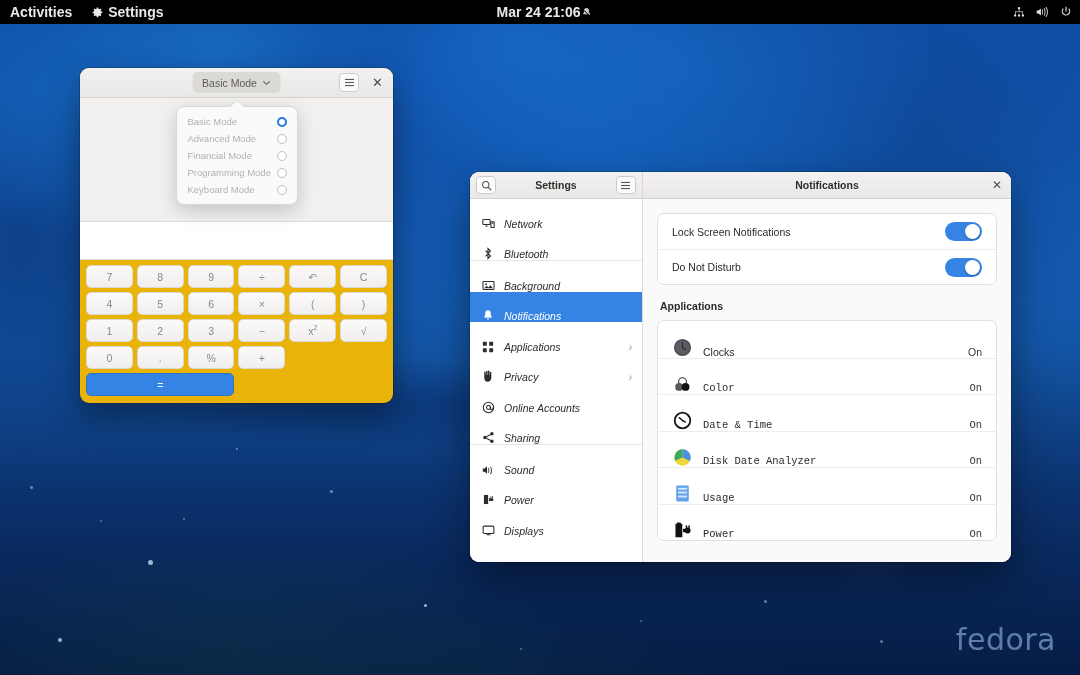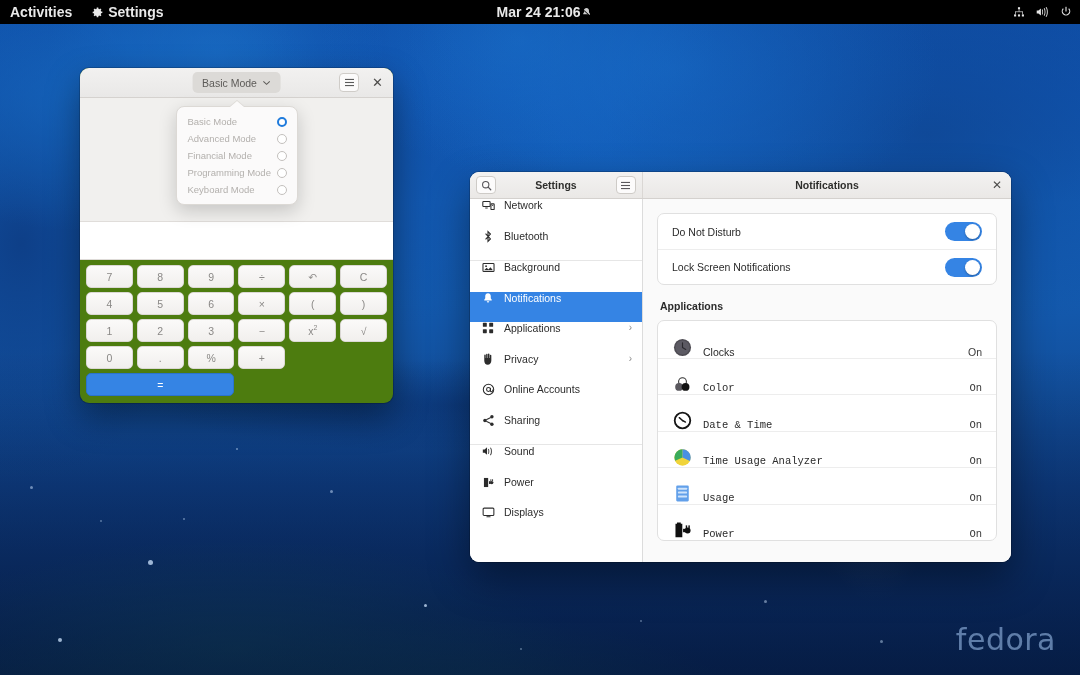--- a/index.html
+++ b/index.html
@@ -81,21 +81,21 @@
   #topbar .tb-center > * { pointer-events: auto; }
   #topbar .tb-right {
     position: absolute; right: 8px; height: 24px;
     display: flex; align-items: center; gap: 11px;
   }
   .tb-ico { display: inline-flex; align-items: center; justify-content: center; }
 
   
   #calc-window {
     position: absolute; left: 80px; top: 68px; width: 313px; height: 335px;
-    background: #4d7c0f; border-radius: 9px;
+    background: #eab308; border-radius: 9px;
     box-shadow: 0 0 0 1px rgba(0,0,0,.18), 0 14px 34px rgba(0,0,0,.40);
     z-index: 40; overflow: visible;
   }
   #calc-header {
     height: 30px; border-radius: 9px 9px 0 0;
     background: linear-gradient(180deg,#f2f1f0,#e9e8e7);
     border-bottom: 1px solid #d5d2cf;
     display: flex; align-items: center; position: relative;
   }
   #mode-button {
@@ -202,23 +202,23 @@
     color: #58565a; font-size: 10px;
   }
 
   #settings-body { flex: 1; display: flex; min-height: 0; }
 
   #sidebar {
     width: 173px; flex: none; background: #ffffff;
     border-right: 1px solid #dcdcdc; overflow: hidden;
   }
   .side-item {
-    display: flex; align-items: flex-start; gap: 9px;
+    display: flex; align-items: flex-end; gap: 9px;
     height: 30.5px; padding: 0 10px 0 11px;
-    font-size: 10.5px; color: #2c2c2c;
+    font-size: 10.5px; color: #2c2c2c; font-style: italic;
   }
   .side-item .s-ico {
     width: 14px; flex: none; display: flex; align-items: center;
     justify-content: center; color: #2c2c2c;
   }
   .side-item .s-label { flex: 1; }
   .side-item .s-chev { color: #8d8d8d; font-size: 10px; }
   .side-item.sel { background: #3584e4; color: #ffffff; }
   .side-item.sel .s-ico { color: #ffffff; }
   .side-sep { height: 1px; background: #e6e6e6; margin: 0; }
@@ -611,27 +611,27 @@
             </svg>
           </span>
           <span class="s-label">Displays</span>
         </div>
       </div>
 
     <div id="panel">
       <div class="card">
 
       <div class="sw-row">
-            <span>Do Not Disturb</span>
+            <span>Lock Screen Notifications</span>
             <span class="toggle">
               <span class="knob"></span>
             </span>
           </div>
           <div class="sw-row">
-            <span>Lock Screen Notifications</span>
+            <span>Do Not Disturb</span>
             <span class="toggle">
               <span class="knob"></span>
             </span>
           </div>
         </div>
       <div class="section-title">Applications</div>
       <div class="card">
 
       <div class="app-row">
             <span class="a-ico">
@@ -668,21 +668,21 @@
             <span class="a-state">On</span>
           </div>
           <div class="app-row">
             <span class="a-ico">
               <svg width="19" height="19" viewBox="0 0 20 20">
                 <circle cx="10" cy="10" r="8.6" fill="#f0d43a"></circle>
                 <path fill="#3aab5c" d="M10 10V1.4A8.6 8.6 0 0 0 2.3 13.4z"></path>
                 <path fill="#4a90e2" d="M10 10l7.8 3.6A8.6 8.6 0 0 0 10 1.4z"></path>
               </svg>
             </span>
-            <span class="a-name">Time Usage Analyzer</span>
+            <span class="a-name">Disk Date Analyzer</span>
             <span class="a-state">On</span>
           </div>
           <div class="app-row">
             <span class="a-ico">
               <svg width="19" height="19" viewBox="0 0 20 20">
                 <rect x="3.4" y="1.6" width="13.2" height="16.8" rx="1.2" fill="#62a0ea"></rect>
                 <rect x="5.2" y="4" width="9.6" height="2.1" rx=".5" fill="#cfe4fb"></rect>
                 <rect x="5.2" y="8" width="9.6" height="2.1" rx=".5" fill="#cfe4fb"></rect>
                 <rect x="5.2" y="12" width="9.6" height="2.1" rx=".5" fill="#cfe4fb"></rect>
               </svg>

